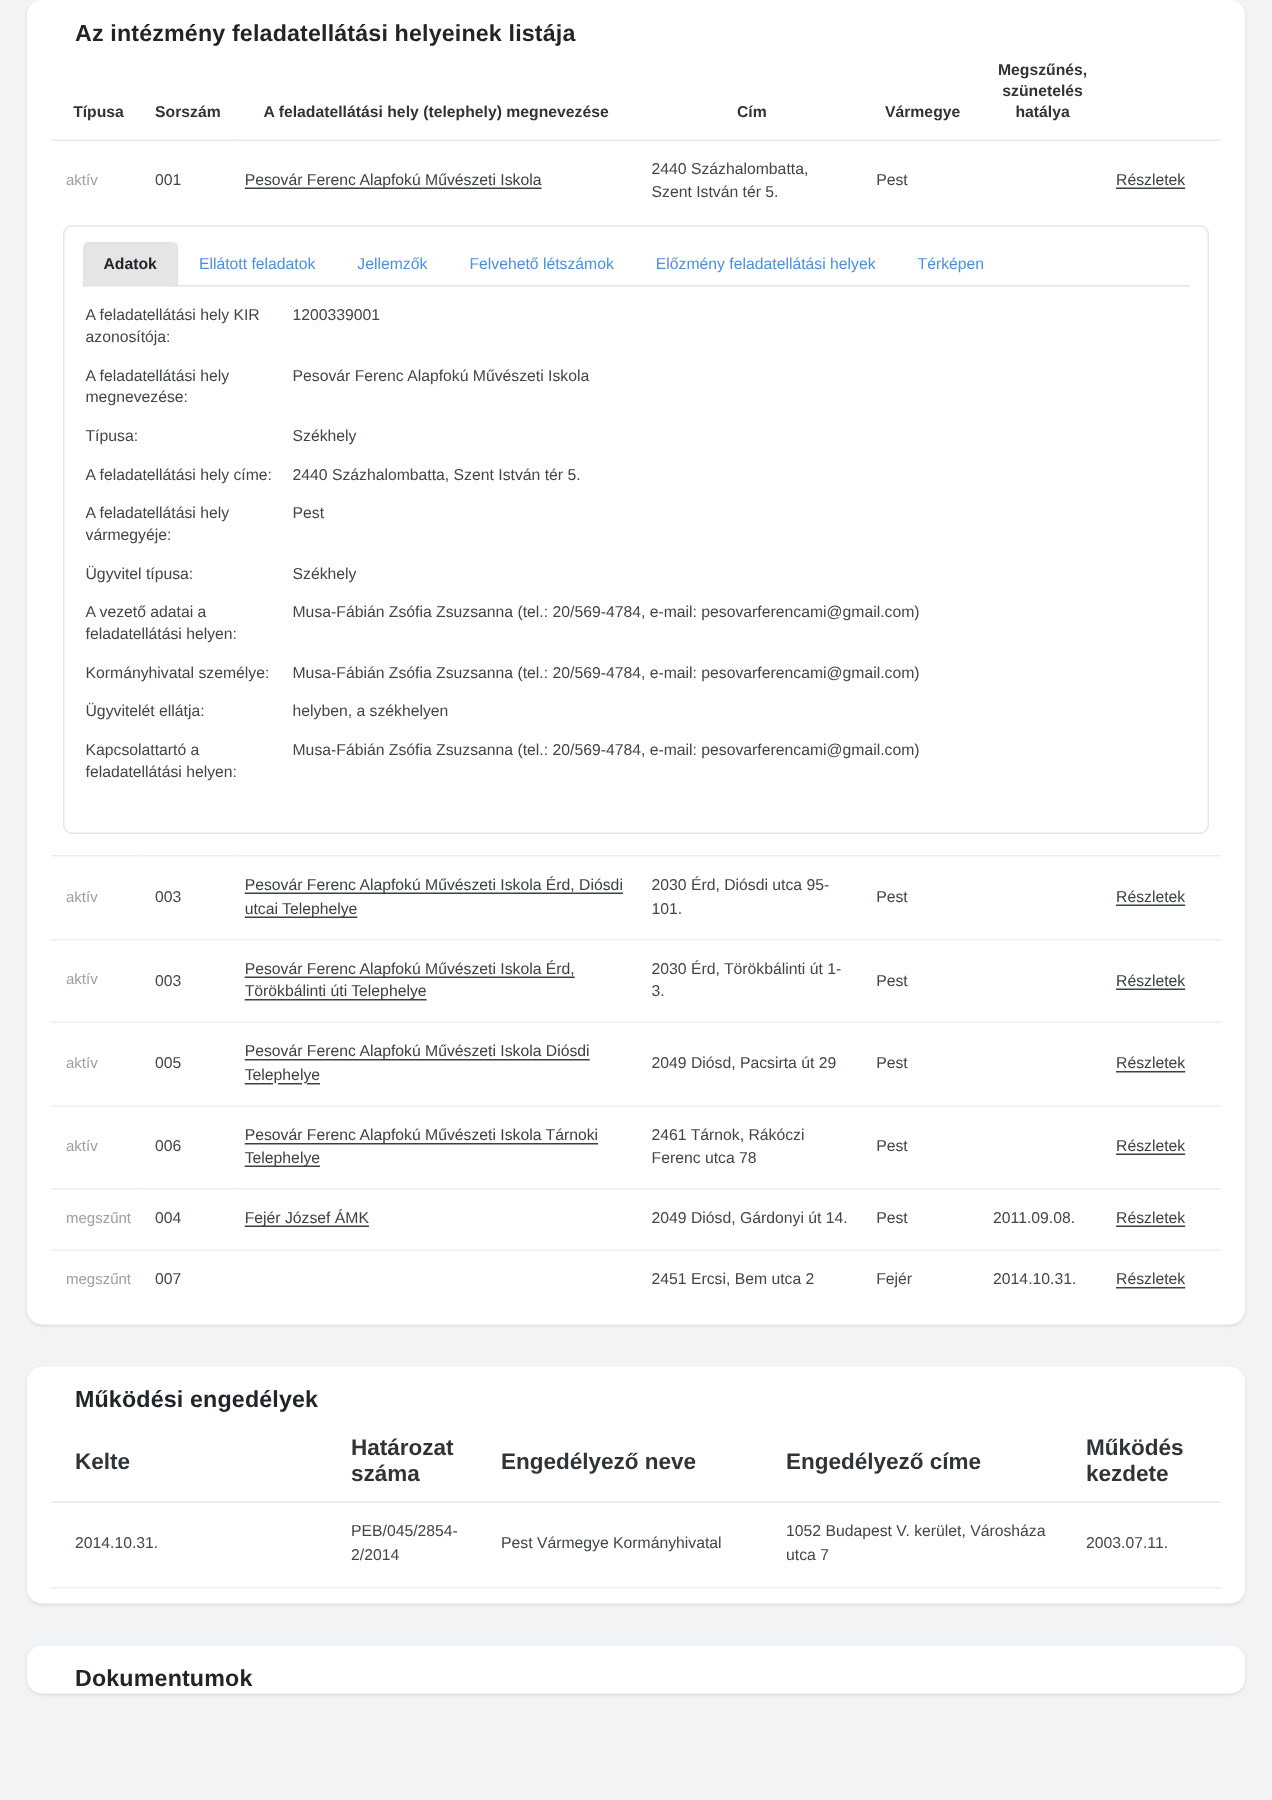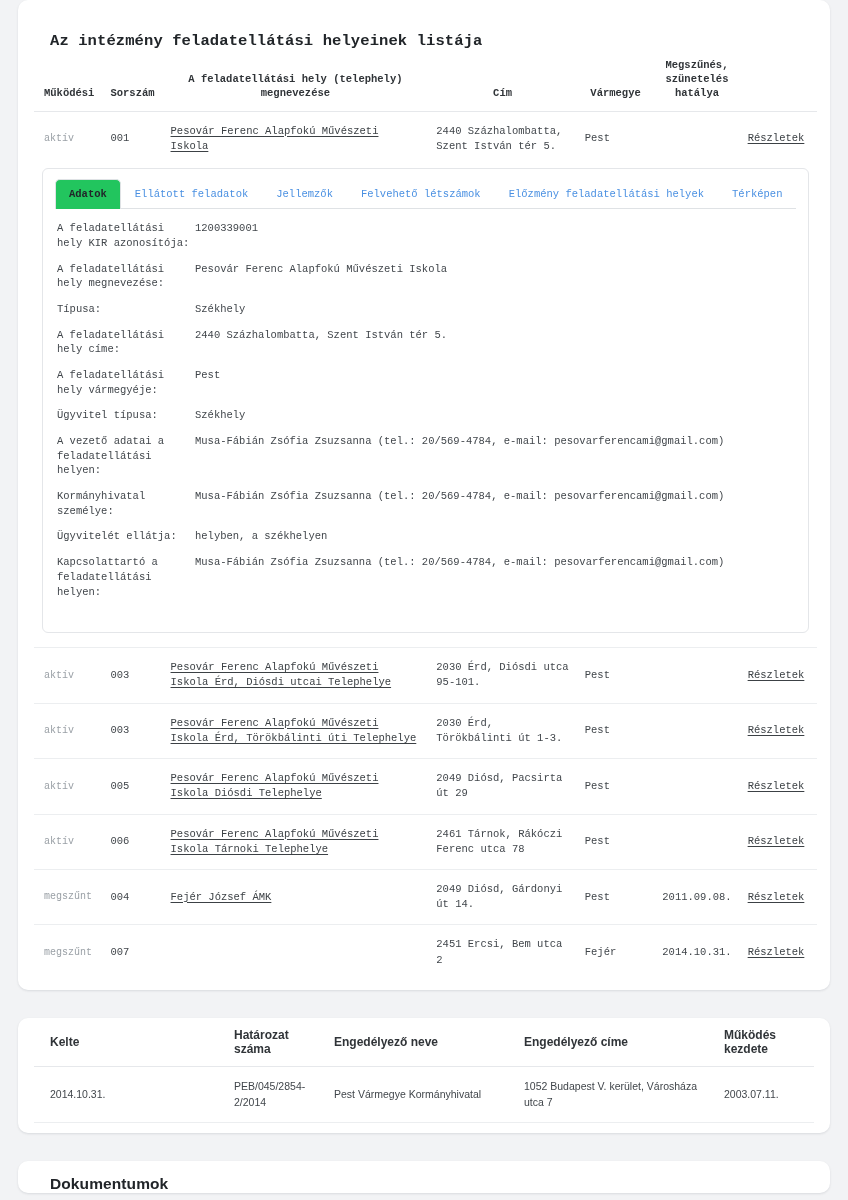--- a/index.html
+++ b/index.html
@@ -21,21 +21,21 @@
   }
   .card + .card { margin-top: 28px; }
 
   .card-title {
     font-size: 15.5px;
     font-weight: bold;
     color: #212529;
     padding: 14px 0 0 16px;
     letter-spacing: .1px;
   }
-  .card.first { padding-top: 18px; font-family: Liberation Mono, monospace; }
+  .card.first { padding-top: 0; }
 
   
   table.grid { width: 100%; border-collapse: collapse; }
   table.grid th {
     font-size: 10.5px;
     font-weight: bold;
     color: #303438;
     text-align: center;
     vertical-align: bottom;
     padding: 8px 8px 10px 8px;
@@ -80,37 +80,37 @@
     padding: 7px 13px;
     color: #4a90e2;
     cursor: pointer;
     border: 1px solid transparent;
     border-bottom: none;
     margin-bottom: -1px;
     white-space: nowrap;
   }
   .tab.active {
     color: #212529; font-weight: bold;
-    background: #22c55e;
+    background: #e5e5e5;
     border-color: #dfe2e5;
     border-radius: 5px 5px 0 0;
     border-bottom-color: #fff;
   }
   .fields { padding: 12px 2px 0 2px; }
   .frow { display: flex; margin-bottom: 11px; }
   .fkey {
     width: 138px; flex: 0 0 138px;
     font-size: 10.5px; color: #41464b; line-height: 1.4;
   }
   .fval { font-size: 10.5px; color: #41464b; line-height: 1.4; }
 
   
   table.permits { width: 100%; border-collapse: collapse; margin-top: 4px; }
   table.permits th {
-    font-size: 12px; font-weight: bold; color: #303438;
+    font-size: 15px; font-weight: bold; color: #303438;
     text-align: left; padding: 10px 8px 10px 0; 
   }
   table.permits thead tr { border-bottom: 1px solid #e6e8eb; }
   table.permits td {
     font-size: 10.5px; color: #41464b;
     padding: 12px 8px 12px 0; line-height: 1.5;
     border-bottom: 1px solid #eceef0; vertical-align: middle;
   }
   table.permits tbody tr:last-child td { border-bottom: 1px solid #eceef0; }
   .pad-l { padding-left: 16px !important; }
@@ -119,21 +119,21 @@
 <body>
 
 <div class="page">
 
   <div class="card first">
     <div class="card-title">Az intézmény feladatellátási helyeinek listája</div>
 
     <table class="grid">
       <thead>
         <tr>
-          <th class="c-status">Működési</th>
+          <th class="c-status">Típusa</th>
           <th class="c-no">Sorszám</th>
           <th class="c-name">A feladatellátási hely (telephely) megnevezése</th>
           <th class="c-addr">Cím</th>
           <th class="c-county">Vármegye</th>
           <th class="c-term">Megszűnés, szünetelés hatálya</th>
           <th class="c-det"></th>
         </tr>
       </thead>
       <tbody>
 
@@ -267,20 +267,21 @@
           <td class="c-county">Fejér</td>
           <td class="c-term">2014.10.31.</td>
           <td class="c-det"><span class="lnk sm">Részletek</span></td>
         </tr>
 
       </tbody>
     </table>
   </div>
 
   <div class="card">
+    <div class="card-title">Működési engedélyek</div>
 
     <table class="permits">
       <thead>
         <tr>
           <th class="pad-l" style="width:200px">Kelte</th>
           <th style="width:100px">Határozat száma</th>
           <th style="width:190px">Engedélyező neve</th>
           <th style="width:200px">Engedélyező címe</th>
           <th>Működés kezdete</th>
         </tr>

